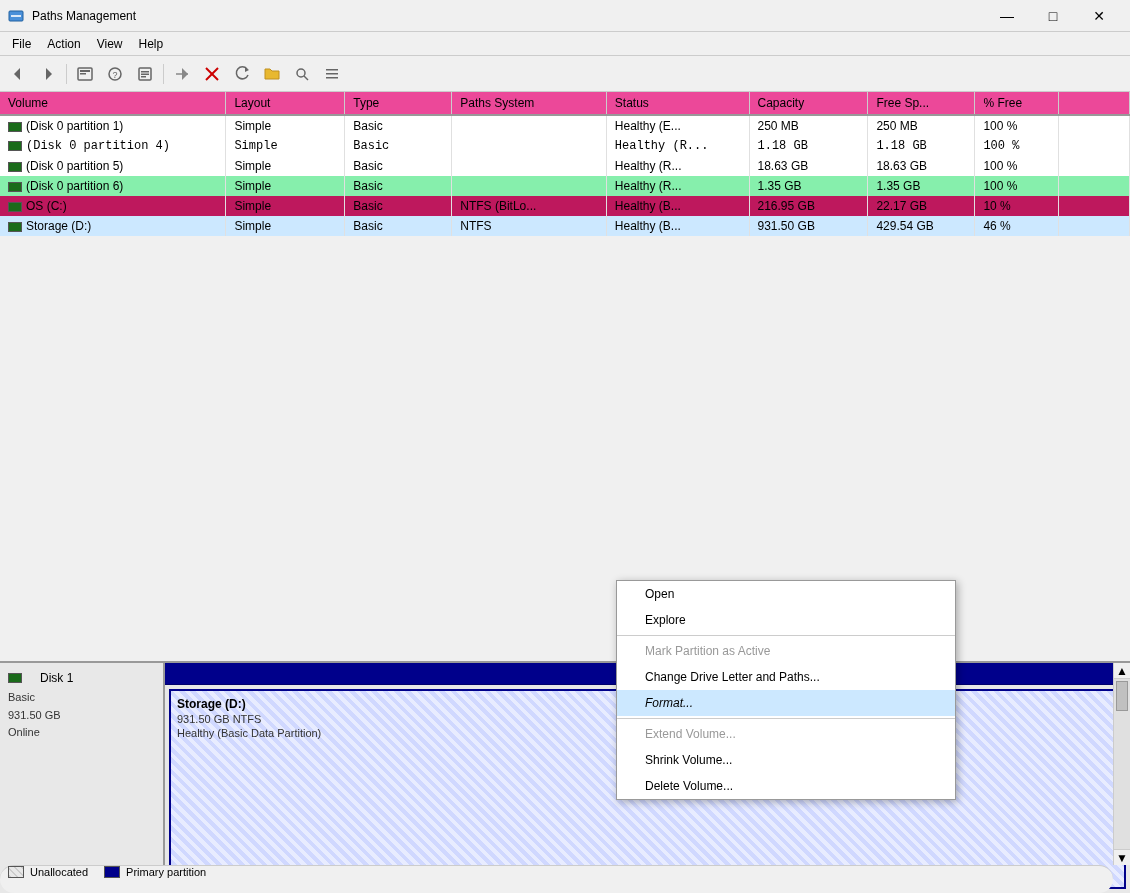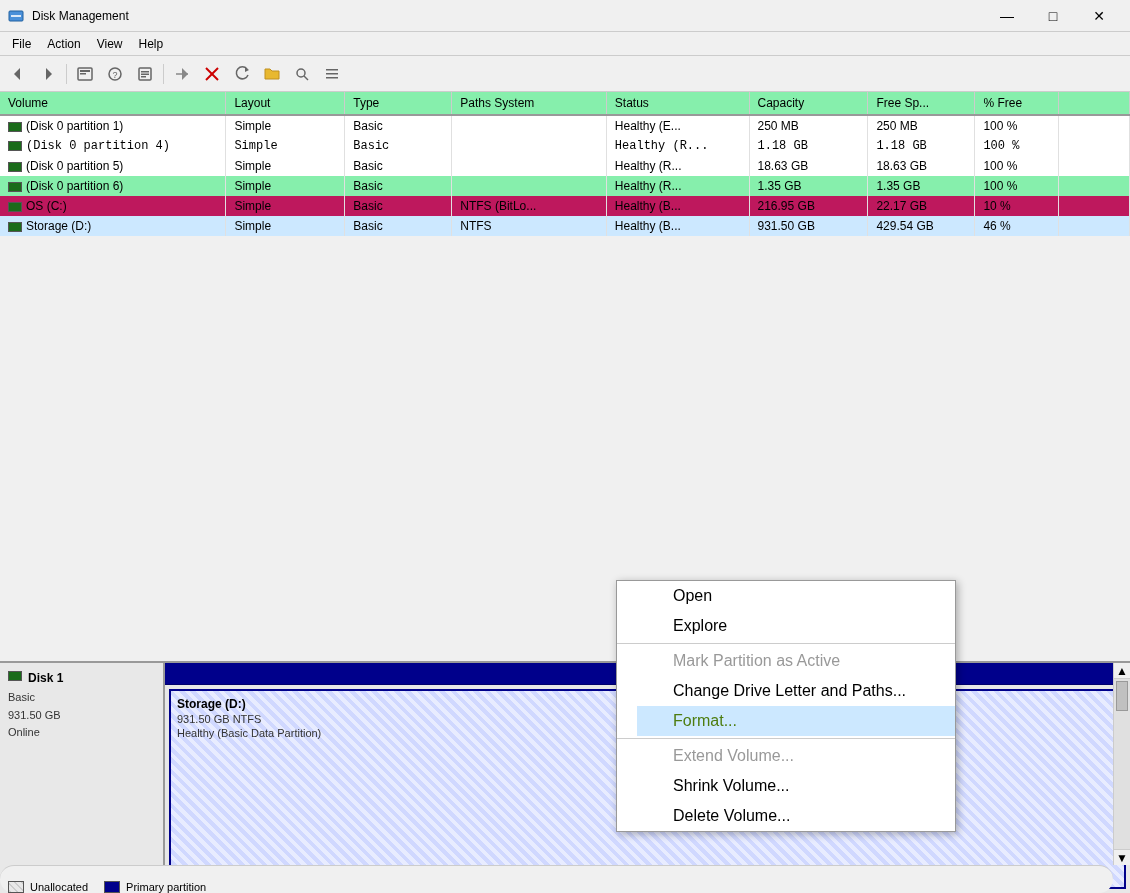--- a/index.html
+++ b/index.html
@@ -111,21 +111,21 @@
       border-bottom: 2px solid #999;
       min-height: 0;
     }
 
     table {
       width: 100%;
       border-collapse: collapse;
     }
 
     thead tr {
-      background: #86efac;
+      background: #ec4899;
       position: sticky;
       top: 0;
       z-index: 1;
     }
 
     th {
       border-right: 1px solid #ccc;
       border-bottom: 2px solid #999;
       padding: 4px 8px;
       text-align: left;
@@ -154,23 +154,23 @@
 
     .disk-label-panel {
       width: 165px;
       min-width: 165px;
       padding: 8px;
       border-right: 2px solid #999;
       background: #e8e8e8;
     }
     .disk-label-name {
       display: flex;
-      align-items: flex-start;
-      gap: 6px;
-      font-weight: bold;
+      align-items: center;
+      gap: 18px;
+      font-weight: normal;
       margin-bottom: 4px;
     }
     .disk-label-icon {
       width: 14px;
       height: 10px;
       background: #1a6b1a;
       border: 1px solid #555;
       display: inline-block;
     }
     .disk-label-info {
@@ -267,49 +267,49 @@
       position: absolute;
       background: white;
       border: 1px solid #999;
       box-shadow: 2px 2px 8px rgba(0,0,0,0.3);
       width: 340px;
       z-index: 100;
       top: 580px;
       left: 616px;
     }
     .context-menu-item {
-      padding: 6px 36px;
+      padding: 6px 28px;
       cursor: pointer;
-      font-size: 16px;
-      margin-left: 20px;
+      font-size: 12px;
     }
     .context-menu-item.disabled {
       color: #999;
       cursor: default;
     }
     .context-menu-item.selected {
       background: #cce8ff;
-      color: #4d7c0f;
+      color: #000000;
+      font-style: italic;
     }
     .context-menu-sep {
       height: 1px;
       background: #ccc;
       margin: 2px 0;
     }
   </style>
 </head>
 <body>
 
 <div class="title-bar">
   <div class="title-bar-left">
     <svg class="title-icon" viewBox="0 0 16 16">
       <rect x="1" y="3" width="14" height="10" rx="1" fill="#4a90d9" stroke="#2060a0" stroke-width="1"></rect>
       <rect x="3" y="7" width="10" height="2" fill="white" opacity="0.8"></rect>
     </svg>
-    <span class="title-text">Disk Management</span>
+    <span class="title-text">Paths Management</span>
   </div>
   <div class="title-controls">
     <button class="title-btn">—</button>
     <button class="title-btn">□</button>
     <button class="title-btn close">✕</button>
   </div>
 </div>
 
 <div class="menu-bar">
   <div class="menu-item">File</div>
@@ -502,21 +502,21 @@
     </div>
 
     <div style="position:absolute; right:0; top:0; bottom:28px; width:17px; background:#f0f0f0; border-left:1px solid #ccc; display:flex; flex-direction:column;">
       <div style="height:16px; display:flex; align-items:center; justify-content:center; cursor:pointer; border-bottom:1px solid #ccc;">▲</div>
       <div style="flex:1; background:#e0e0e0;">
         <div style="height:30px; background:#c0c0c0; border:1px solid #999; margin:2px;"></div>
       </div>
       <div style="height:16px; display:flex; align-items:center; justify-content:center; cursor:pointer; border-top:1px solid #ccc;">▼</div>
     </div>
 
-    <div class="legend-bar" style="bottom:0; height:28px; background:#f0f0f0; border-top:1px solid #ccc; display:flex; align-items:flex-end; padding:0 8px; gap:16px; position:absolute; left:0; right:17px;border-radius:14px;">
+    <div class="legend-bar" style="bottom:0; height:28px; background:#f0f0f0; border-top:1px solid #ccc; display:flex; align-items:flex-start; padding:0 8px; gap:16px; position:absolute; left:0; right:17px;border-radius:14px;">
       <div class="legend-item">
         <div class="legend-swatch legend-unallocated"></div>
         <span>Unallocated</span>
       </div>
       <div class="legend-item">
         <div class="legend-swatch legend-primary"></div>
         <span>Primary partition</span>
       </div>
     </div>
   </div>

